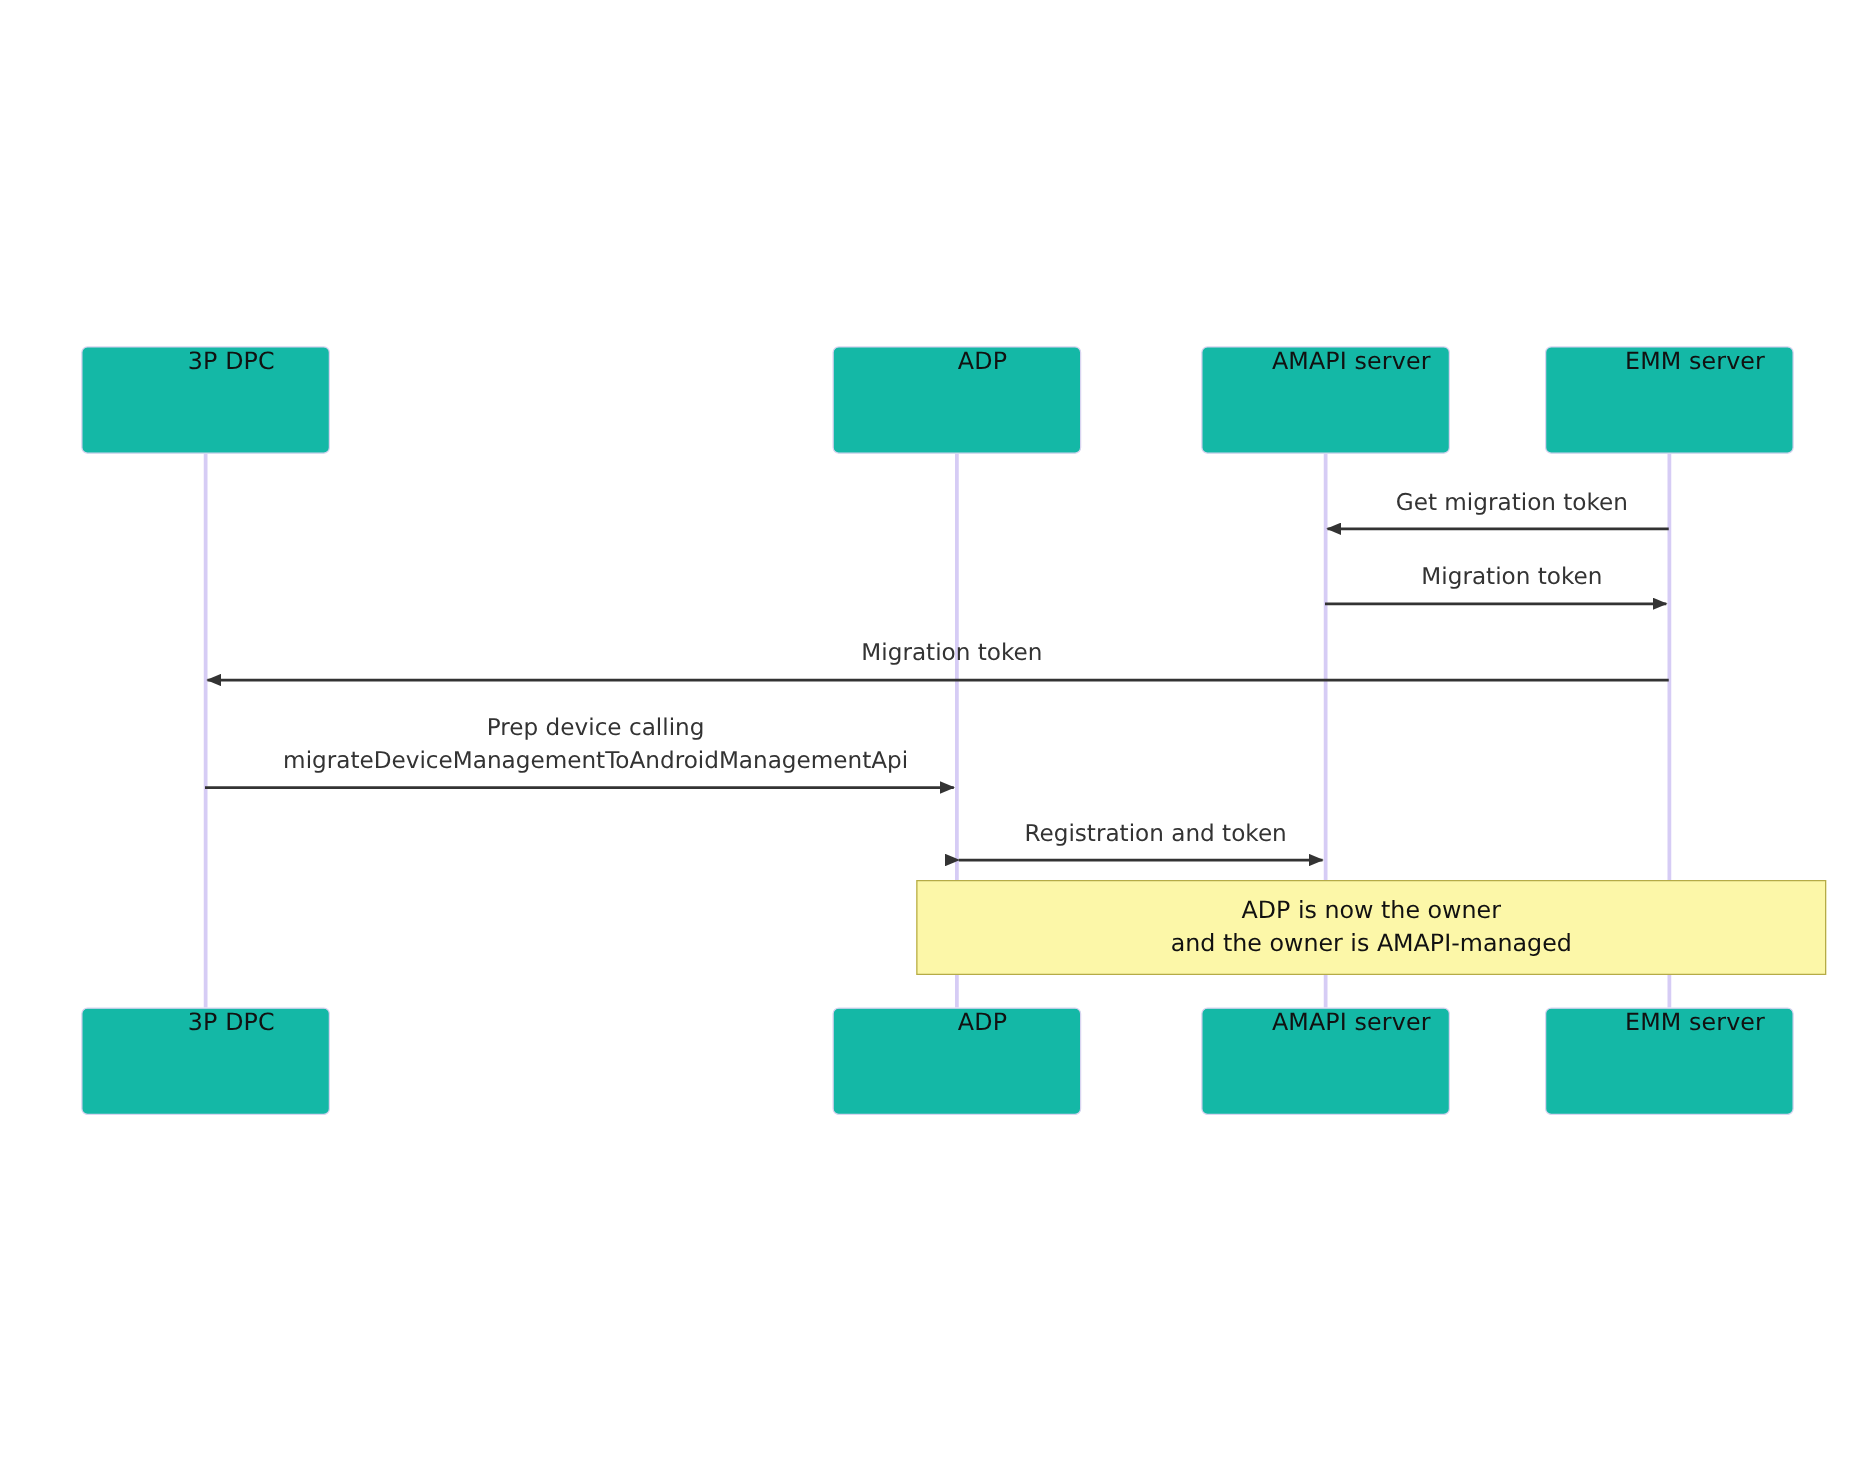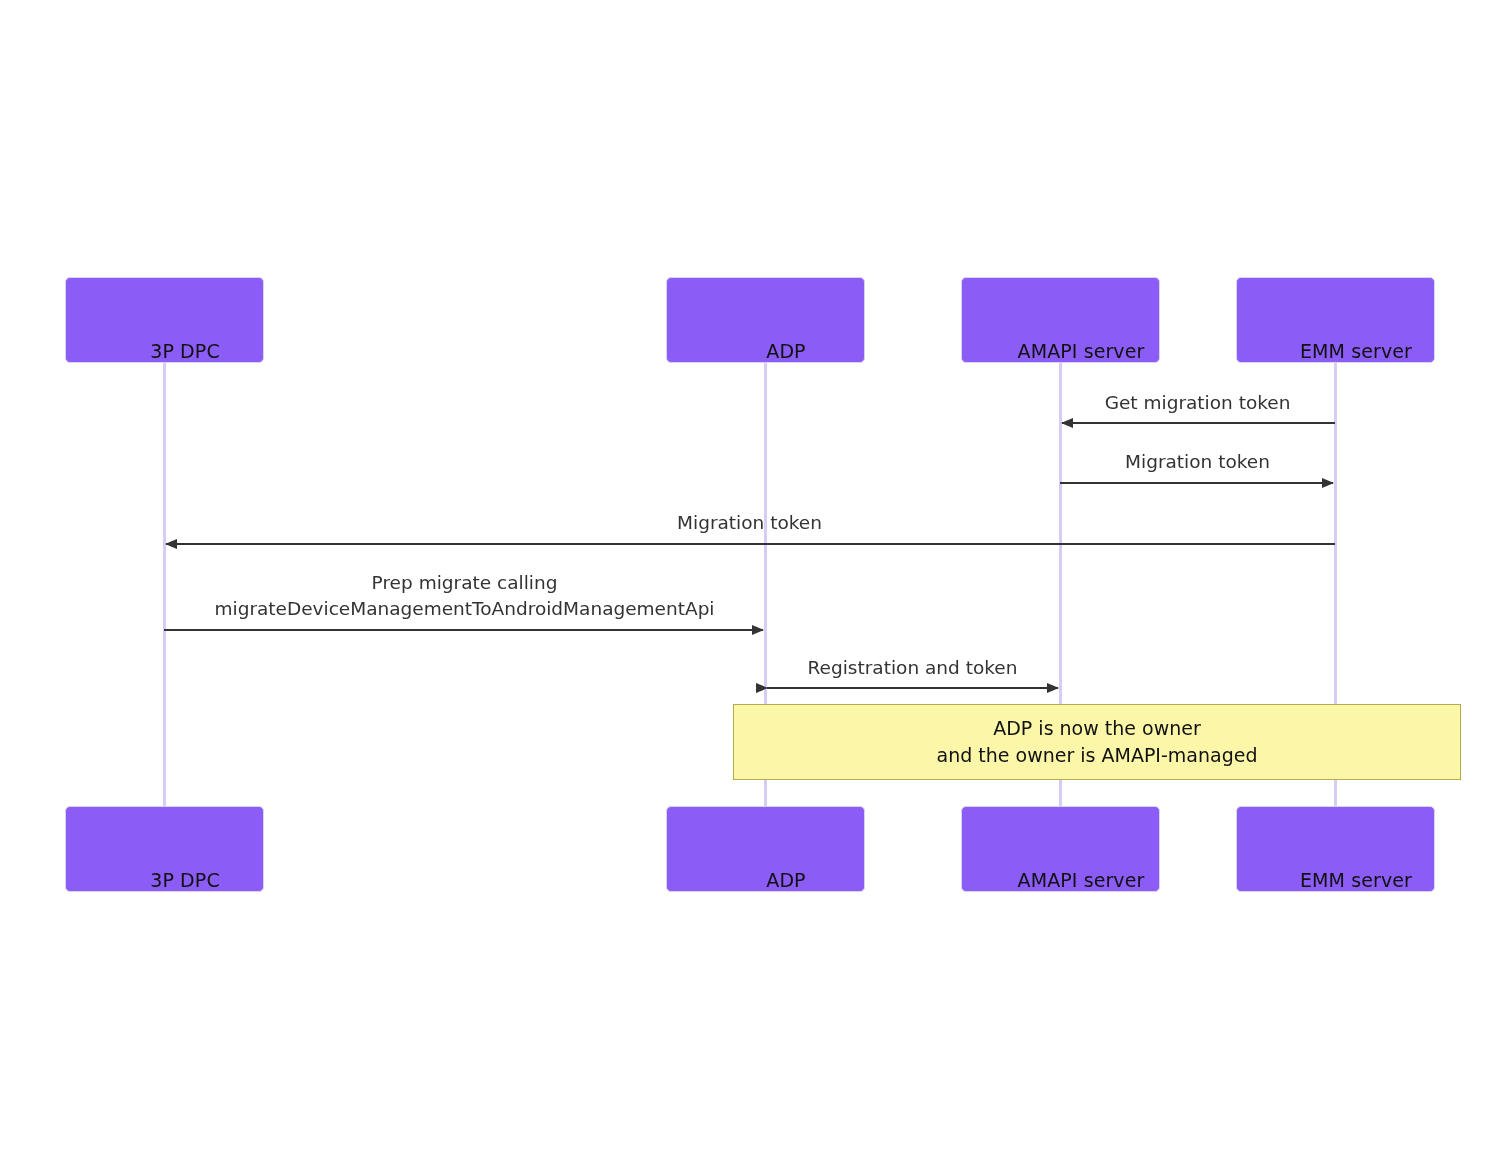--- a/index.html
+++ b/index.html
@@ -17,25 +17,25 @@
     position: relative;
     width: 1500px;
     height: 1169px;
     background: #ffffff;
   }
 
   
   .participant {
     position: absolute;
     box-sizing: border-box;
-    background: #8b5cf6;
+    background: #14b8a6;
     border: 1px solid #d8d4f0;
     border-radius: 5px;
     display: flex;
-    align-items: flex-end;
+    align-items: flex-start;
     justify-content: center;
     color: #111111;
     font-size: 19px;
     font-family: "DejaVu Sans", sans-serif;
     letter-spacing: 0.1px;
     padding-left: 41px;
   }
 
   
   .lifeline {
@@ -46,20 +46,21 @@
 
   
   .msg-label {
     position: absolute;
     color: #333333;
     font-size: 18.5px;
     text-align: center;
     white-space: nowrap;
     line-height: 26px;
     font-family: "DejaVu Sans", sans-serif;
+    padding-left: 12px;
   }
 
   
   .note {
     position: absolute;
     box-sizing: border-box;
     background: #fcf7a8;
     border: 1px solid #b5ab47;
     display: flex;
     flex-direction: column;
@@ -144,21 +145,21 @@
 
   <div class="msg-label" style="left:1060px; top:449px; width:275px;">
     <span>Migration token</span>
   </div>
 
   <div class="msg-label" style="left:164px; top:510px; width:1171px;">
     <span>Migration token</span>
   </div>
 
   <div class="msg-label" style="left:164px; top:570px; width:601px;">
-    <div>Prep migrate calling</div>
+    <div>Prep device calling</div>
     <div>migrateDeviceManagementToAndroidManagementApi</div>
   </div>
 
   <div class="msg-label" style="left:765px; top:655px; width:295px;">
     <span>Registration and token</span>
   </div>
 
   <div class="note" style="left:733px; top:704px; width:728px; height:76px;">
     <div>ADP is now the owner</div>
     <div>and the owner is AMAPI-managed</div>

